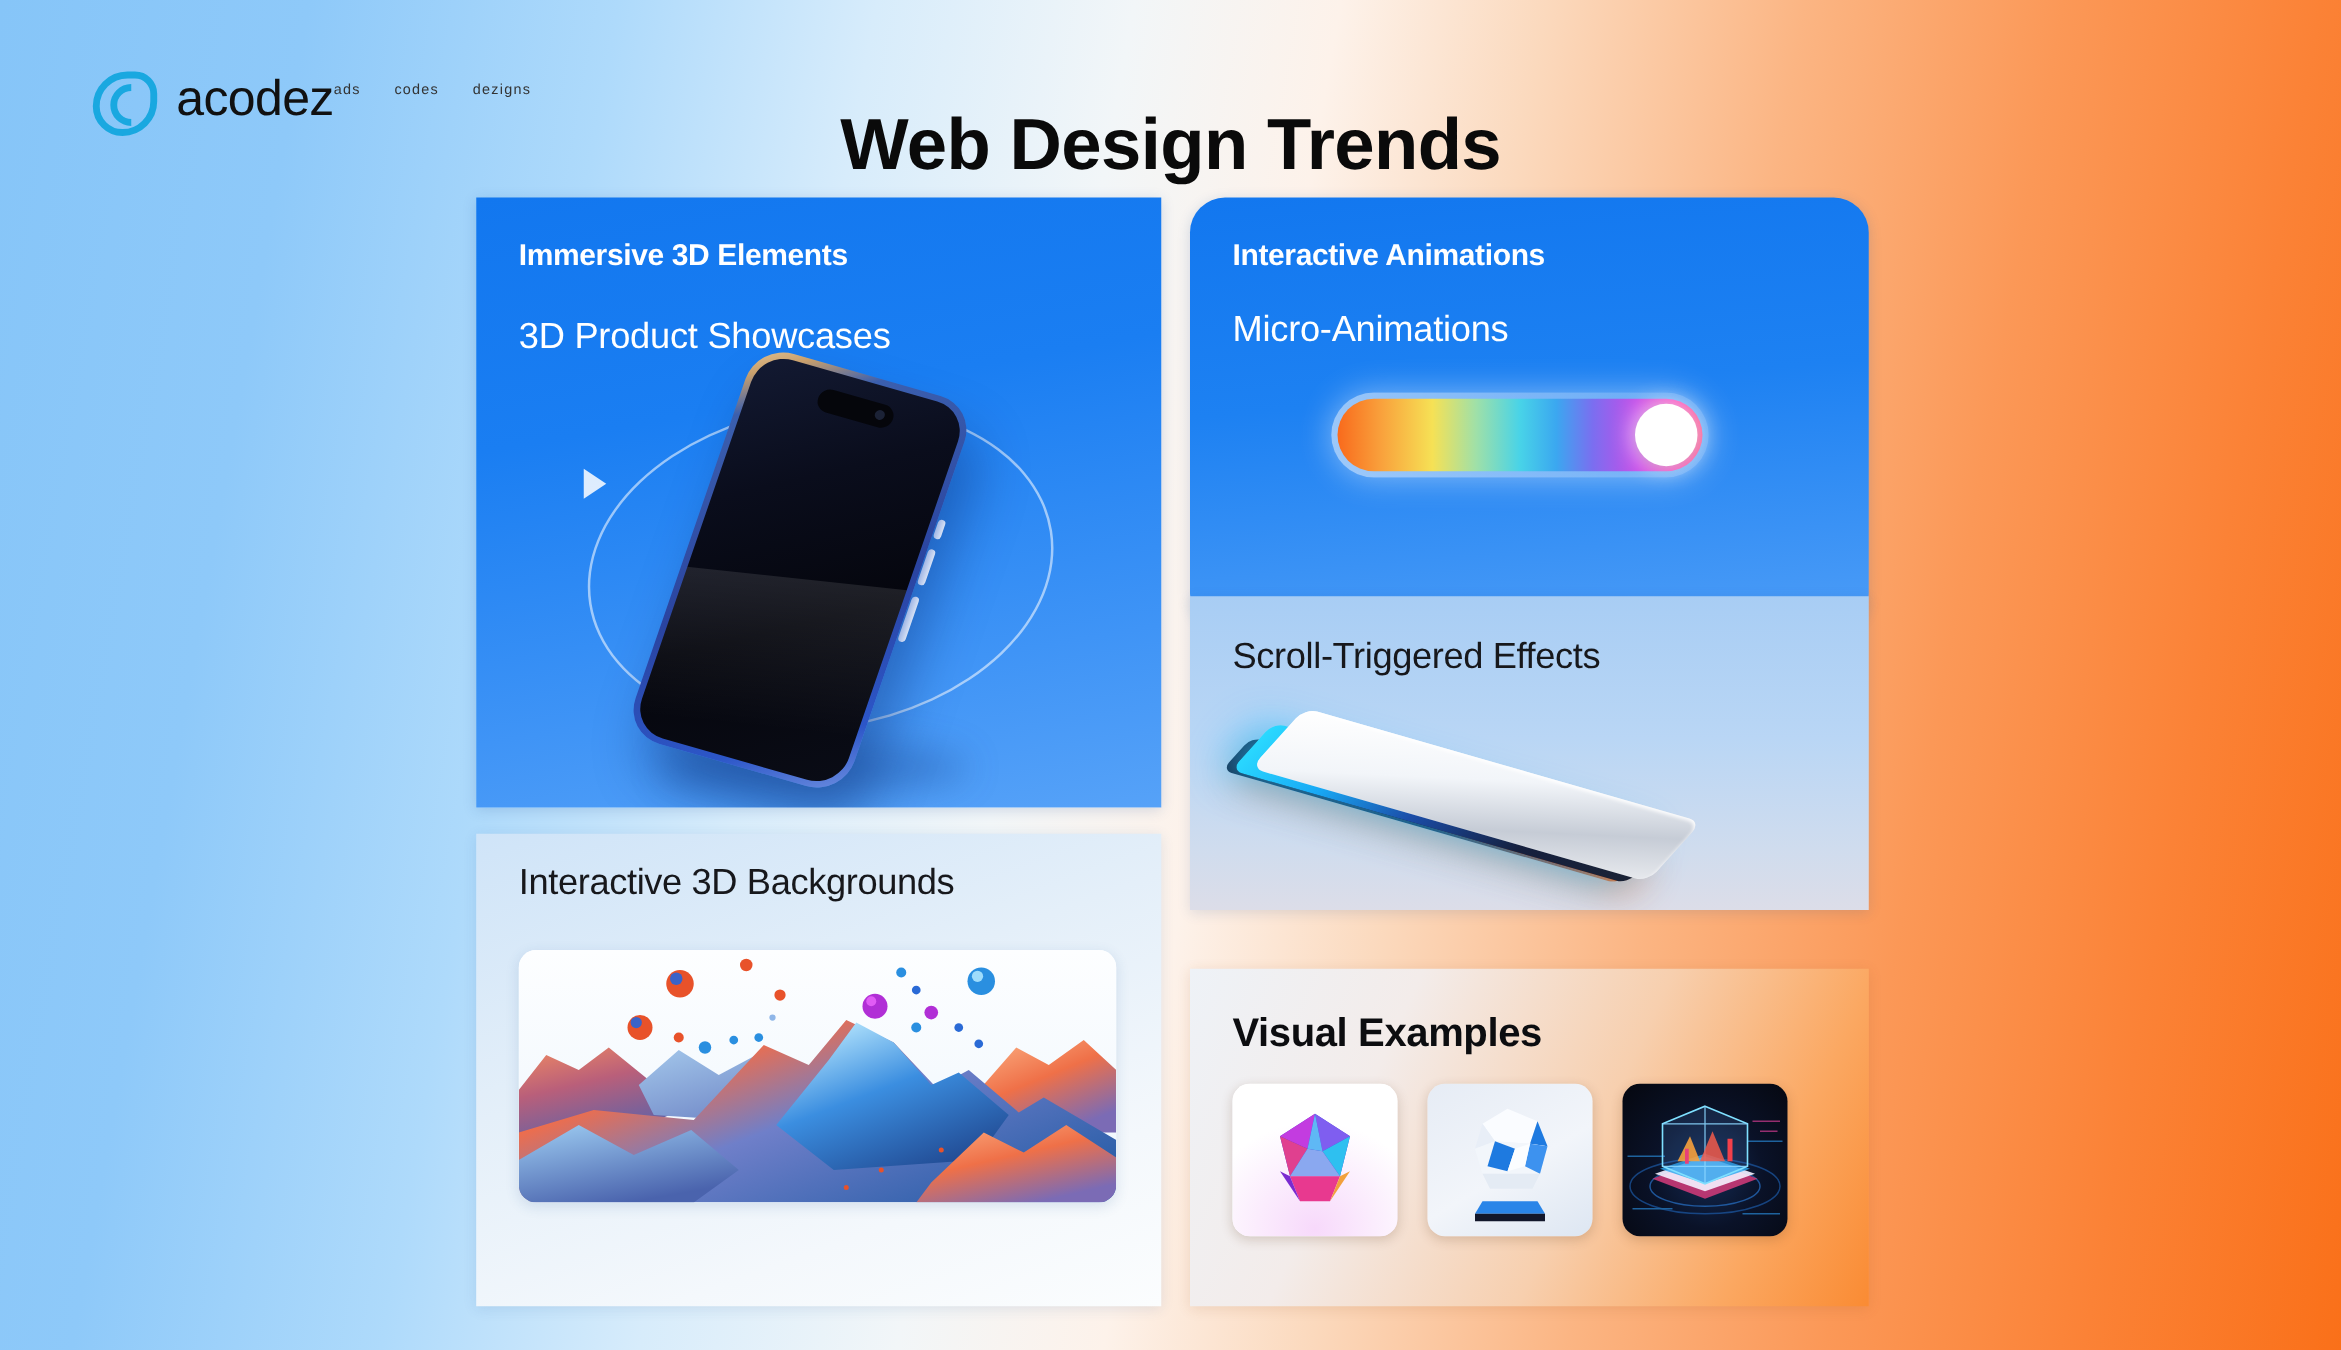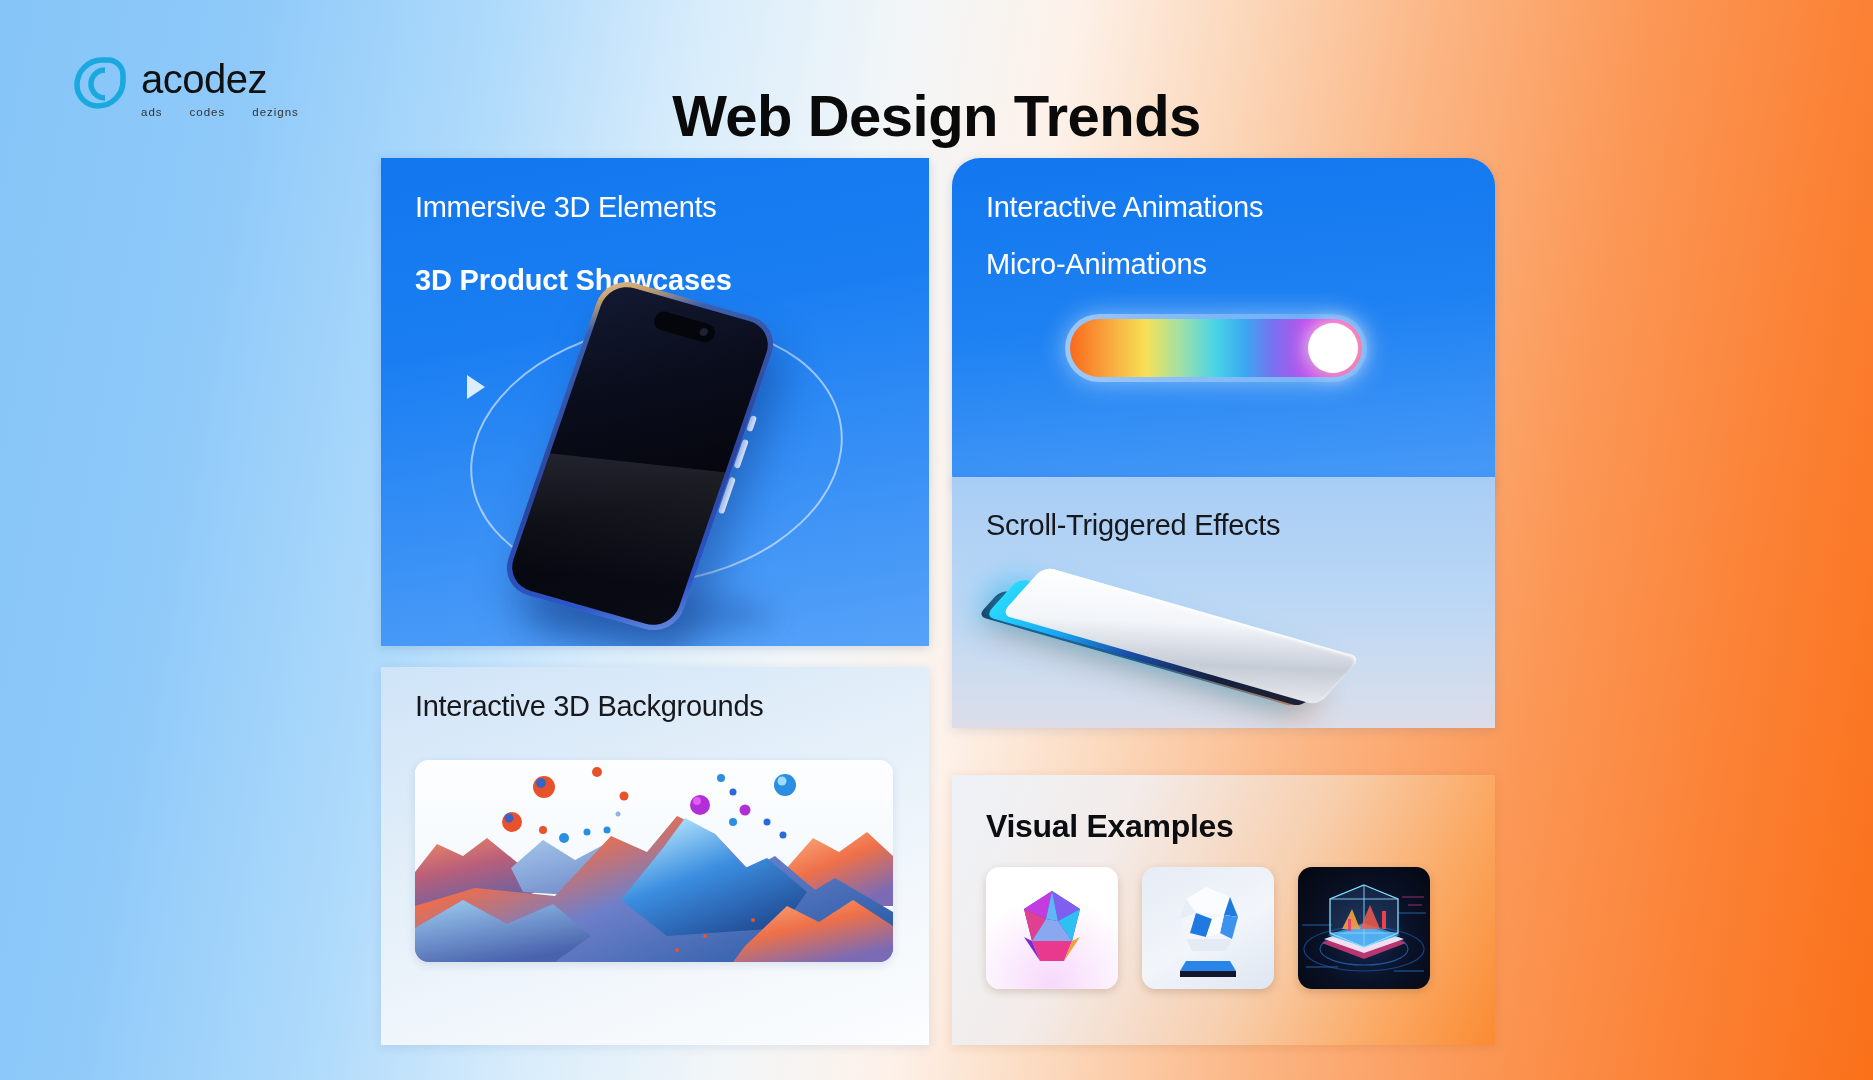--- a/index.html
+++ b/index.html
@@ -9,21 +9,21 @@
     background:linear-gradient(100deg,
       #86c5f8 0%, #8ec9f9 12%, #aedafb 24%, #d7ecfb 34%,
       #f2f6f8 44%, #fdf2ea 52%, #fbd9bd 60%, #fbb583 70%,
       #fb9857 80%, #fb8236 90%, #fa7019 100%);
     position:relative;
   }
 
   
   .logo-wrap{ position:absolute; left:72px; top:55px; display:flex; align-items:flex-start; gap:13px; }
   .logo-mark{ width:56px; height:56px; }
-  .logo-text{ display:flex; flex-direction:column; padding-top:4px; }
+  .logo-text{ display:flex; padding-top:4px; }
   .logo-name{ font-size:40px; font-weight:400; color:#111; letter-spacing:-0.5px; line-height:1; }
   .logo-tag{ font-size:11.5px; color:#333; letter-spacing:1px; margin-top:7px; display:flex; gap:27px; }
 
   .page-title{
     position:absolute; top:46px; left:0; width:1873px; text-align:center;
     font-size:58px; font-weight:bold; color:#0a0a0a; letter-spacing:-0.5px;margin-top:36px;
   }
 
   
   .card{ position:absolute; overflow:hidden; }
@@ -37,27 +37,27 @@
   .c-anim{ left:952px; top:158px; width:543px; height:345px;
     background:linear-gradient(175deg,#1277ef 0%,#1d81f2 45%,#4d9df7 100%);
     box-shadow:0 2px 10px rgba(30,80,150,.18);border-radius:28px; }
   .c-scroll{ left:952px; top:477px; width:543px; height:251px;
     background:linear-gradient(180deg,#a8cdf4 0%,#b9d6f5 45%,#cfdcee 80%,#dcdde8 100%);
     box-shadow:0 2px 10px rgba(30,80,150,.14); }
   .c-visual{ left:952px; top:775px; width:543px; height:270px;
     background:linear-gradient(115deg,#eef2f7 0%,#f3ecea 28%,#f7cfae 58%,#fba862 82%,#fa8b33 100%);
     box-shadow:0 2px 10px rgba(150,80,30,.14); }
 
-  .h-lead{ font-size:29px; font-weight:normal; color:#fff; letter-spacing:-0.3px; }
+  .h-lead{ font-size:24px; font-weight:bold; color:#fff; letter-spacing:-0.3px; }
   .h-sub { font-size:29px; font-weight:400; color:#fff; letter-spacing:-0.2px; }
   .h-dark{ font-size:29px; font-weight:400; color:#17181c; letter-spacing:-0.3px; }
   .h-dark-b{ font-size:32px; font-weight:bold; color:#0c0d10; letter-spacing:-0.3px; }
 
   .c-hero .h-lead{ position:absolute; left:34px; top:33px; }
-  .c-hero .h-sub { position:absolute; left:34px; top:106px;font-weight:bold; }
+  .c-hero .h-sub { position:absolute; left:34px; top:95px; }
   .c-anim .h-lead{ position:absolute; left:34px; top:33px; }
   .c-anim .h-sub { position:absolute; left:34px; top:90px; }
   .c-bg3d .h-dark{ position:absolute; left:34px; top:23px; }
   .c-scroll .h-dark{ position:absolute; left:34px; top:32px; }
   .c-visual .h-dark-b{ position:absolute; left:34px; top:33px; }
 
   
   .phone-stage{ position:absolute; left:0; top:105px; width:548px; height:383px; }
   .orbit{ position:absolute; left:88px; top:62px; width:375px; height:258px;
     border:2px solid rgba(255,255,255,.55); border-radius:50%;

